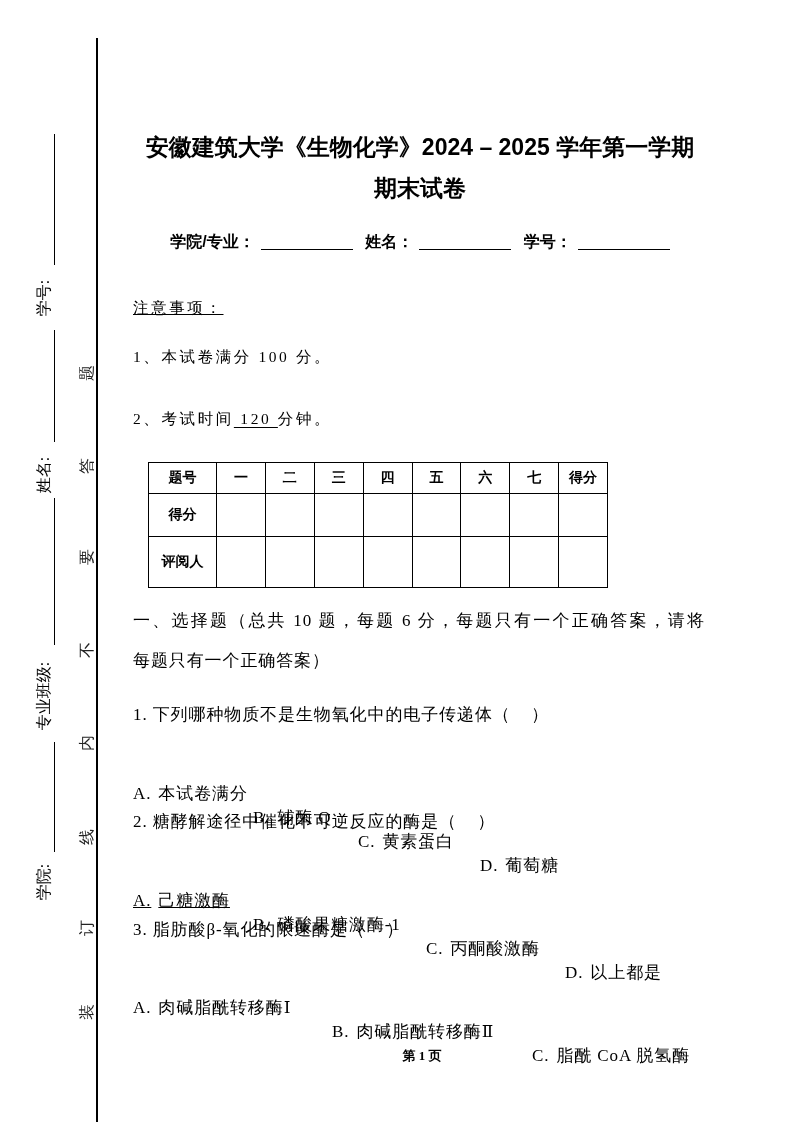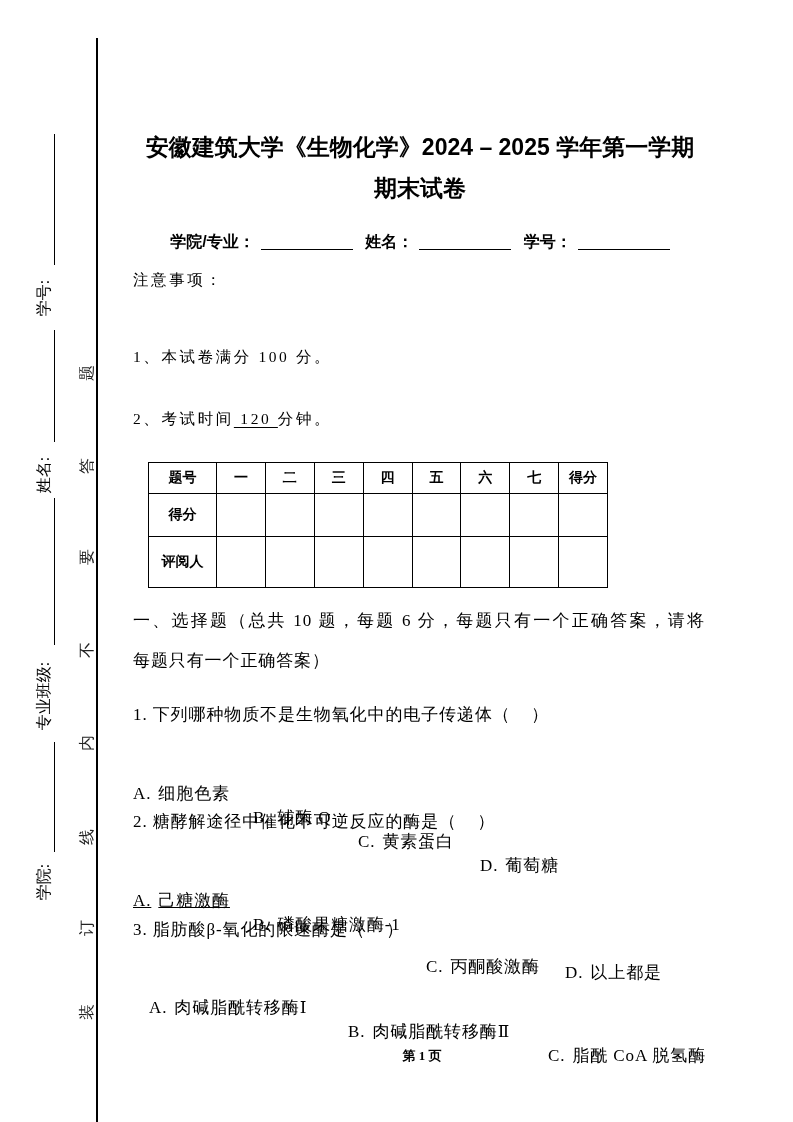--- a/index.html
+++ b/index.html
@@ -101,21 +101,21 @@
 
 <div class="title" style="top:132px;">安徽建筑大学《生物化学》2024 – 2025 学年第一学期</div>
 <div class="title" style="top:173px;">期末试卷</div>
 
 <div class="fields" style="top:230px;">
   <span class="field-label">学院/专业：</span><span class="field-blank"></span>
   <span class="field-label">姓名：</span><span class="field-blank"></span>
   <span class="field-label">学号：</span><span class="field-blank" style="margin-right:0;"></span>
 </div>
 
-<div class="note" style="top:268px;">注意事项：</div>
+<div class="note" style="top:296px;text-decoration:underline;">注意事项：</div>
 <div class="note" style="top:345px;">1、本试卷满分 100 分。</div>
 <div class="note" style="top:407px;"><span>2、考试时间</span><span class="underlined"> 120 </span><span>分钟。</span></div>
 
 <table class="score-table">
   <colgroup>
     <col style="width:68px">
       <col>
       <col>
       <col>
       <col>
@@ -159,34 +159,34 @@
     <td></td>
   </tr>
 </tbody>
   </table>
 
 <div class="line justify-line" style="top:609px;">一、选择题（总共 10 题，每题 6 分，每题只有一个正确答案，请将</div>
 <div class="line" style="top:649px;">每题只有一个正确答案）</div>
 
 <div class="line" style="top:703px;">1. 下列哪种物质不是生物氧化中的电子传递体（    ）</div>
 <div class="line" style="top:758px; left:0; width:793px;">
-  <span class="opt" style="left:133px;"><span class="opt-letter">A.</span><span>细胞色素</span></span>
+  <span class="opt" style="left:133px;"><span class="opt-letter">A.</span><span>本试卷满分</span></span>
   <span class="opt" style="left:253px;"><span class="opt-letter">B.</span><span>辅酶 Q</span></span>
   <span class="opt" style="left:358px;"><span class="opt-letter">C.</span><span>黄素蛋白</span></span>
   <span class="opt" style="left:480px;"><span class="opt-letter">D.</span><span>葡萄糖</span></span>
 </div>
 
 <div class="line" style="top:810px;">2. 糖酵解途径中催化不可逆反应的酶是（    ）</div>
 <div class="line" style="top:865px; left:0; width:793px;">
   <span class="opt" style="left:133px;text-decoration:underline;"><span class="opt-letter">A.</span><span>己糖激酶</span></span>
   <span class="opt" style="left:253px;"><span class="opt-letter">B.</span><span>磷酸果糖激酶-1</span></span>
-  <span class="opt" style="left:426px;margin-top:18px;"><span class="opt-letter">C.</span><span>丙酮酸激酶</span></span>
+  <span class="opt" style="left:426px;"><span class="opt-letter">C.</span><span>丙酮酸激酶</span></span>
   <span class="opt" style="left:565px;"><span class="opt-letter">D.</span><span>以上都是</span></span>
 </div>
 
 <div class="line" style="top:918px;">3. 脂肪酸β-氧化的限速酶是（    ）</div>
-<div class="line" style="top:972px; left:16px; width:774px;">
+<div class="line" style="top:972px; left:0; width:774px;">
   <span class="opt" style="left:133px;"><span class="opt-letter">A.</span><span>肉碱脂酰转移酶Ⅰ</span></span>
   <span class="opt" style="left:332px;"><span class="opt-letter">B.</span><span>肉碱脂酰转移酶Ⅱ</span></span>
   <span class="opt" style="left:532px;"><span class="opt-letter">C.</span><span>脂酰 CoA 脱氢酶</span></span>
 </div>
 
 <div class="footer">第 1 页</div>
 
 </body></html>

